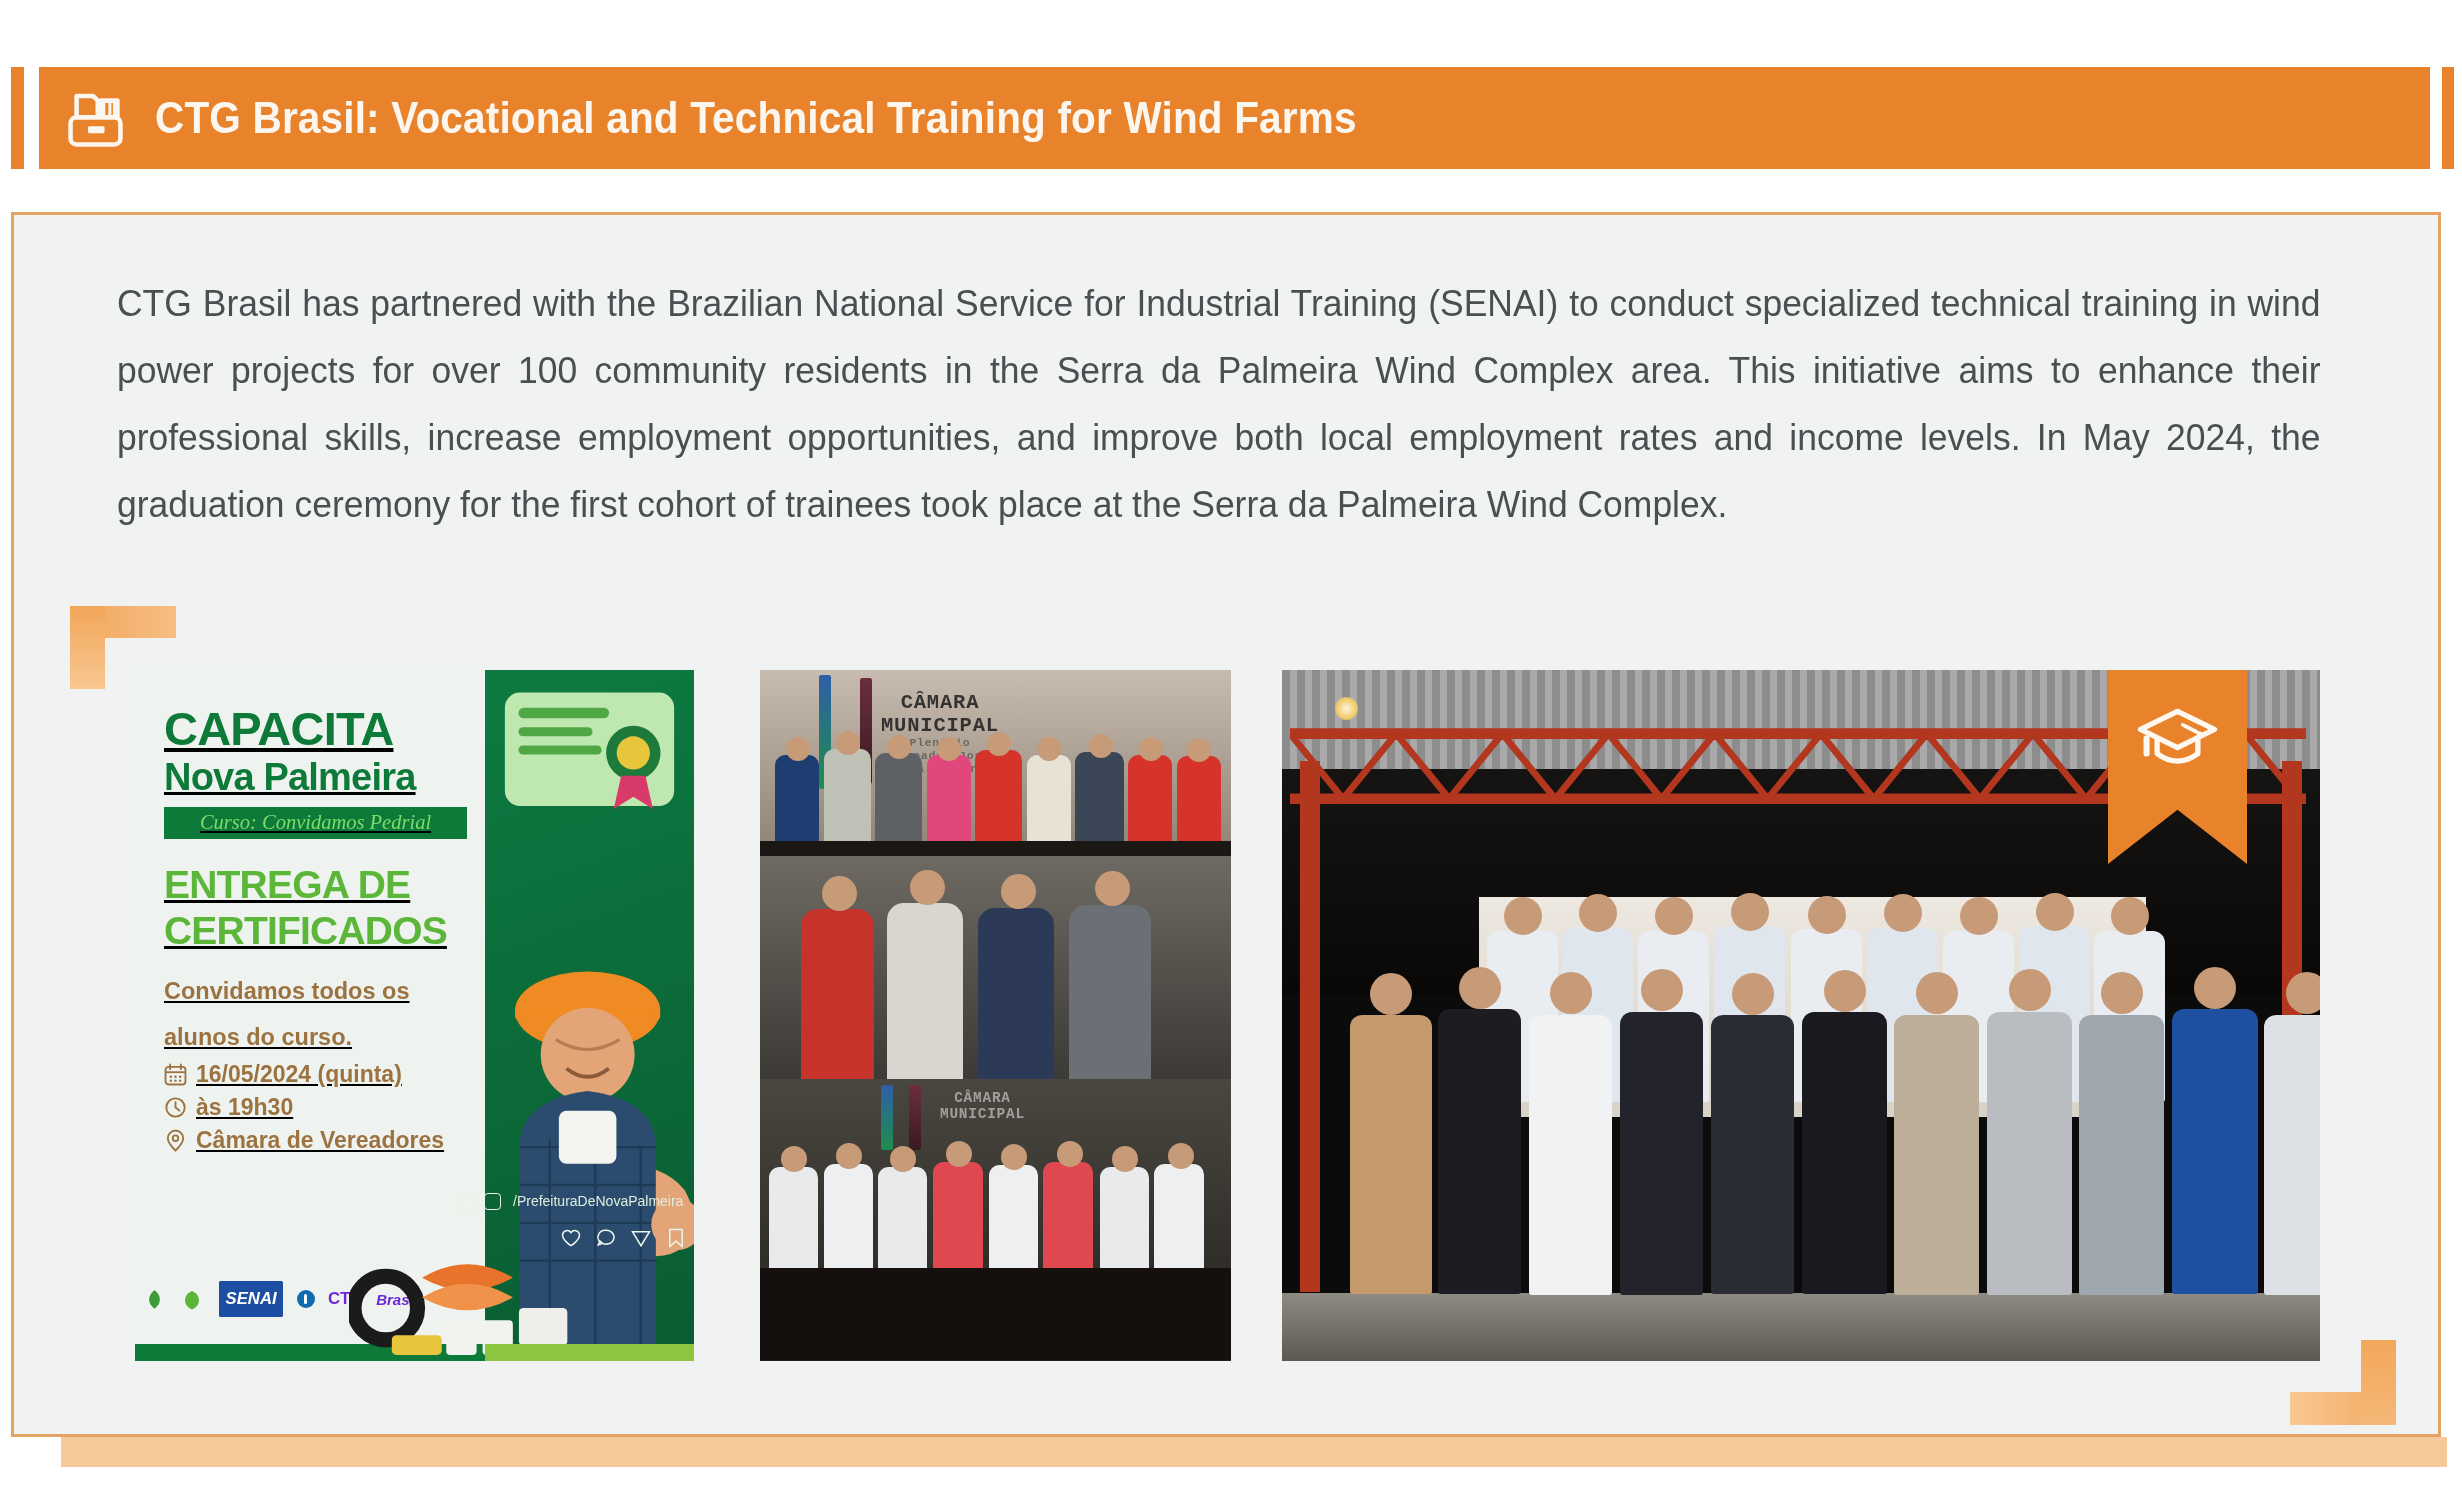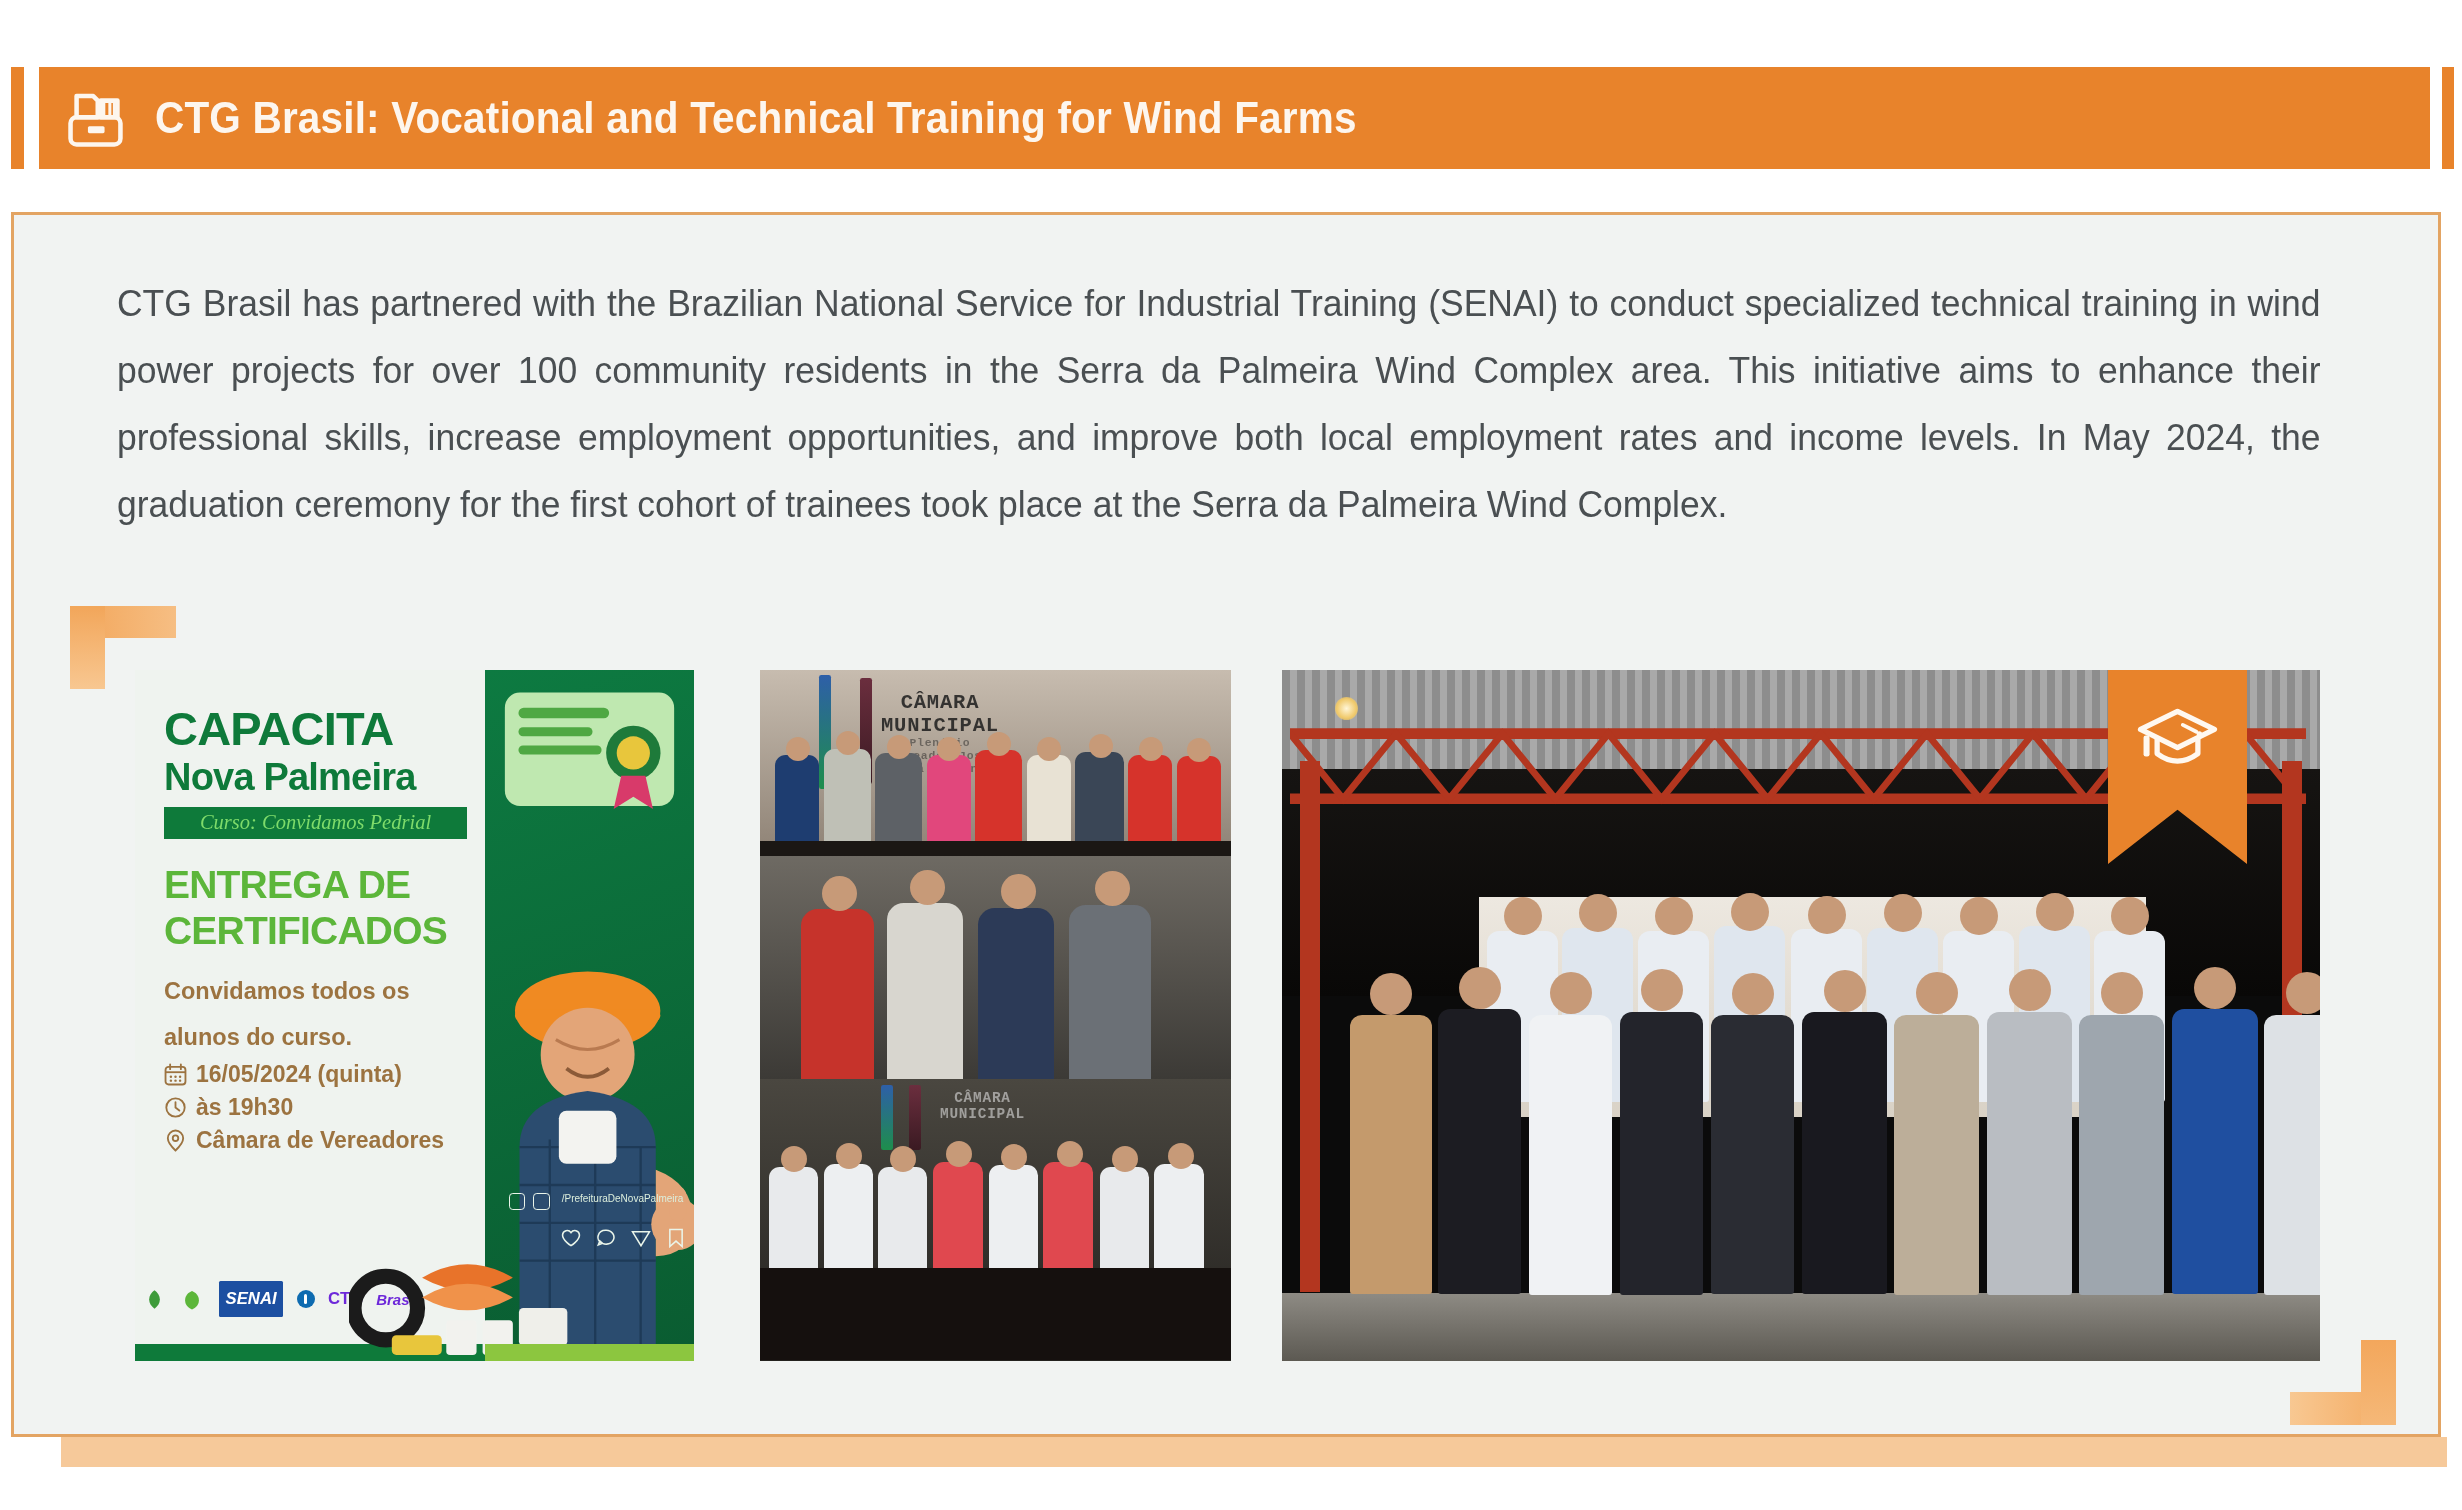--- a/index.html
+++ b/index.html
@@ -86,20 +86,21 @@
 
   
   .images { position: absolute; left: 0; top: 661px; width: 2462px; height: 705px; }
 
   
   .poster {
     position: absolute; left: 135px; top: 9px;
     width: 559px; height: 691px;
     background: #0B6B3A; overflow: hidden;
     display: flex;
+    text-decoration: underline;
   }
   .poster-left {
     width: 350px; height: 691px; background: #EFF3EF;
     position: relative; padding: 35px 0 0 29px;
   }
   .poster-right { flex:1; background: linear-gradient(160deg,#0D7A41,#0A5C31); position: relative; }
   .p-capacita {
     color:#0E7A3A; font-size: 47px; font-weight: 800; letter-spacing: -0.8px;
     font-family: "Liberation Sans", sans-serif; line-height: 47px;
   }
@@ -139,21 +140,21 @@
   .poster-footbar { position:absolute; left:0; bottom:0; width:350px; height:16.7px;
     background:#0E7A3A; }
   .poster-footbar2 { position:absolute; left:350px; bottom:0; width:209px; height:16.7px;
     background:#8CC63F; }
   .poster-worker {
     position:absolute; right:-30px; bottom: 16.7px; width: 250px; height: 424px;
   }
   .social-row { position:absolute; right: 10.6px; top: 523px; display:flex; gap:7.6px; }
   .social-row2 { position:absolute; right: 7.6px; top: 558px; display:flex; gap:15px; }
   .sq { width:16.7px; height:16.7px; border:1.5px solid #EAF5EA; border-radius:3.8px; }
-  .ig-handle { color:#DCEEDC; font-size: 10px; margin-left: 4.5px; }
+  .ig-handle { color:#DCEEDC; font-size: 14px; margin-left: 4.5px; }
 
   
   .collage {
     position: absolute; left: 760px; top: 9px;
     width: 471px; height: 691px; overflow: hidden; background:#2a2a2a;
   }
   .cpanel { position:absolute; left:0; width:471px; overflow:hidden; }
   .cp1 { top:0; height: 186px; background: linear-gradient(180deg,#C7BCAF,#8E8275); }
   .cp2 { top:186px; height: 223px; background: linear-gradient(180deg,#6E6A63,#3C3A36); }
   .cp3 { top:409px; height: 282px; background: linear-gradient(180deg,#4A4740,#23211E); }

